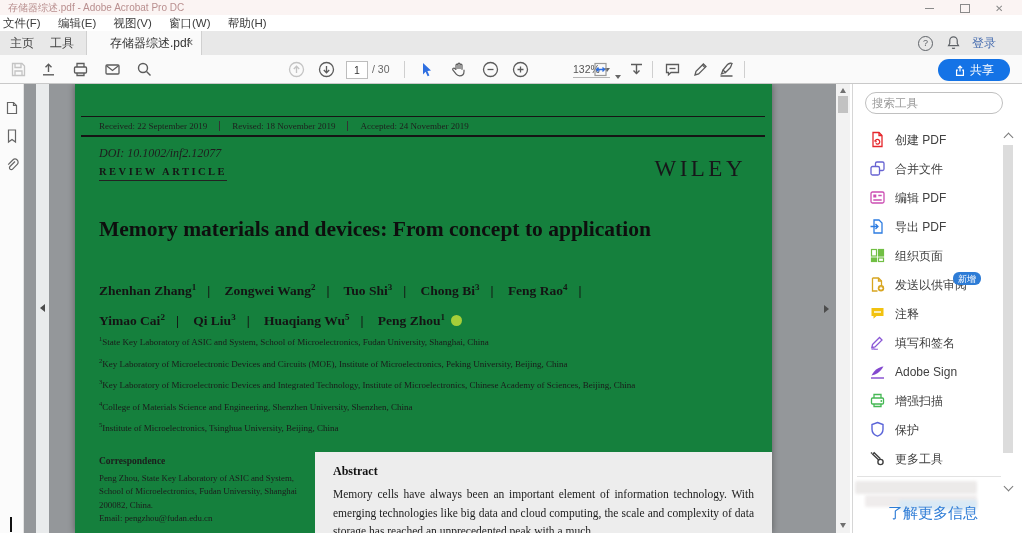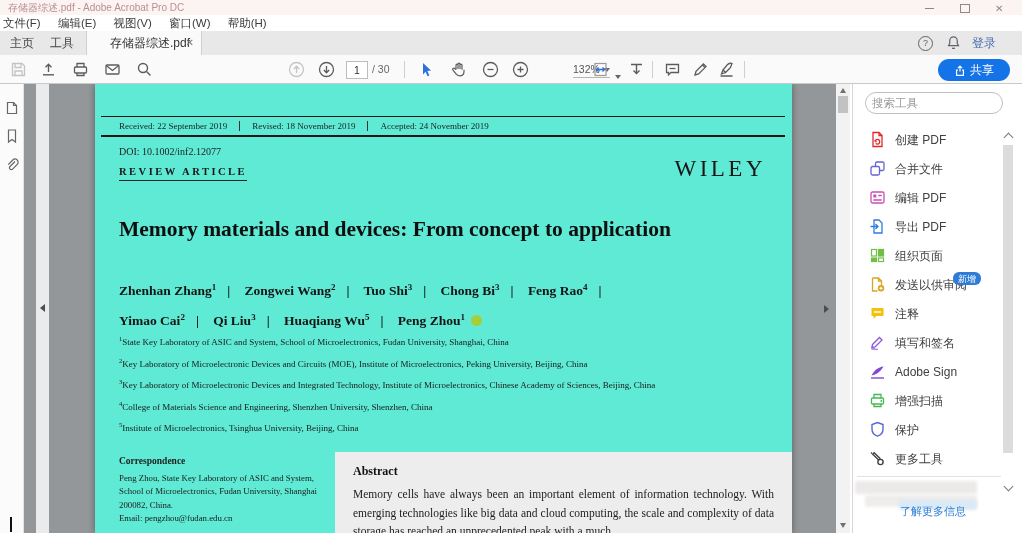--- a/index.html
+++ b/index.html
@@ -44,34 +44,34 @@
   .sharebtn svg{vertical-align:-3px;margin-right:4px;}
   
   .leftrail{left:0;top:84px;width:24px;height:449px;background:#fbfbfb;border-right:1px solid #e3e3e3;box-sizing:border-box;}
   .railic{left:4px;width:16px;height:16px;color:#666;}
   .canvas{left:24px;top:84px;width:812px;height:449px;background:#94979a;overflow:hidden;}
   .lstrip{left:12px;top:0;width:13px;height:449px;background:#e9ebec;}
   .arrow-l{left:16px;top:220px;width:0;height:0;border-top:4.5px solid transparent;
            border-bottom:4.5px solid transparent;border-right:5.5px solid #4c4c4c;}
   .arrow-r{left:800px;top:221px;width:0;height:0;border-top:4.5px solid transparent;
            border-bottom:4.5px solid transparent;border-left:5.5px solid #4c4c4c;}
-  .page{left:51px;top:0;width:697px;height:449px;background:#5eead4;box-shadow:0 0 7px rgba(0,0,0,.4);overflow:hidden;margin-left:20px;}
+  .page{left:51px;top:0;width:697px;height:449px;background:#15803d;box-shadow:0 0 7px rgba(0,0,0,.4);overflow:hidden;}
   .curmark{left:10px;top:517px;width:2px;height:15px;background:#111;}
   
   .dscroll{left:836px;top:84px;width:14px;height:449px;background:#f2f2f2;}
   .dthumb{left:2px;top:12px;width:10px;height:17px;background:#c2c2c2;}
   .tri-up{left:4px;top:4px;width:0;height:0;border-left:3.5px solid transparent;border-right:3.5px solid transparent;border-bottom:5px solid #707070;}
   .tri-dn{left:4px;top:439px;width:0;height:0;border-left:3.5px solid transparent;border-right:3.5px solid transparent;border-top:5px solid #707070;}
   
   .serif{font-family:"Liberation Serif","DejaVu Serif",serif;}
   .hdr-rule{left:6px;top:32px;width:684px;border-top:1.5px solid #151515;border-bottom:2.2px solid #151515;
             box-sizing:border-box;display:flex;padding:4px 0 4px 18px;font-size:9px;color:#1e1e1e;}
   .hdr-rule .seg{padding:0 12px 0 0;}
   .hdr-rule .seg + .seg{border-left:1.2px solid #333;padding:0 12px;}
-  .doi{left:24px;top:62px;font-size:10px;color:#1e1e1e;}
+  .doi{left:24px;top:62px;font-size:12px;color:#1e1e1e;font-style:italic;}
   .revart{left:24px;top:82px;font-size:10.5px;font-weight:bold;letter-spacing:2.5px;color:#151515;
           border-bottom:1.8px solid #222;padding-bottom:3px;}
   .wiley{right:26px;top:72px;font-size:23px;letter-spacing:3.5px;color:#17171a;}
   .dtitle{left:24px;top:132px;width:672px;font-size:21.5px;font-weight:bold;color:#0e0e0e;line-height:1.25;}
   .authors{left:24px;top:189px;width:660px;font-size:13.5px;font-weight:bold;color:#141414;line-height:27px;}
   .authors sup{font-size:9px;}
   .asep{margin:0 11px;}
   .orcid{display:inline-block;width:11px;height:11px;border-radius:50%;background:#a6ce39;vertical-align:-1px;margin-left:6px;}
   .affils{left:24px;top:246px;font-size:9px;color:#1a1a1a;line-height:18.5px;white-space:nowrap;}
   .affils sup{font-size:6.5px;}
@@ -93,21 +93,21 @@
   .badge b{position:absolute;right:22px;top:0;background:#2e7cd6;color:#fff;font-size:9px;font-weight:normal;
            padding:1.5px 5px;border-radius:6px;line-height:10px;}
   .pchev{width:6px;height:6px;border-right:1.4px solid #7a7a7a;border-bottom:1.4px solid #7a7a7a;}
   .chev-up{left:152px;top:50px;transform:rotate(-135deg);}
   .chev-dn{left:152px;top:399px;transform:rotate(45deg);}
   .pthumb{left:150px;top:61px;width:10px;height:308px;background:#dcdcdc;}
   .pdivider{left:4px;top:392px;width:144px;height:1px;background:#e2e2e2;}
   .blob1{left:2px;top:397px;width:122px;height:13px;background:#eceae9;filter:blur(1.5px);border-radius:2px;}
   .blob2{left:12px;top:411px;width:112px;height:12px;background:#efecec;filter:blur(1.5px);border-radius:2px;}
   .blob3{left:46px;top:416px;width:78px;height:10px;background:#d9e9f5;filter:blur(1.5px);border-radius:2px;}
-  .morelink{left:0;top:420px;width:160px;text-align:center;font-size:11px;color:#2e7cd6;cursor:pointer;}
+  .morelink{left:0;top:420px;width:160px;text-align:center;font-size:15px;color:#2e7cd6;cursor:pointer;}
 </style>
 </head>
 <body>
 
 <div class="app">
 
   <div class="abs titlebar">
     <div class="abs t">存储器综述.pdf - Adobe Acrobat Pro DC</div>
     <div class="abs winbtn wb-min">
         <i></i>

